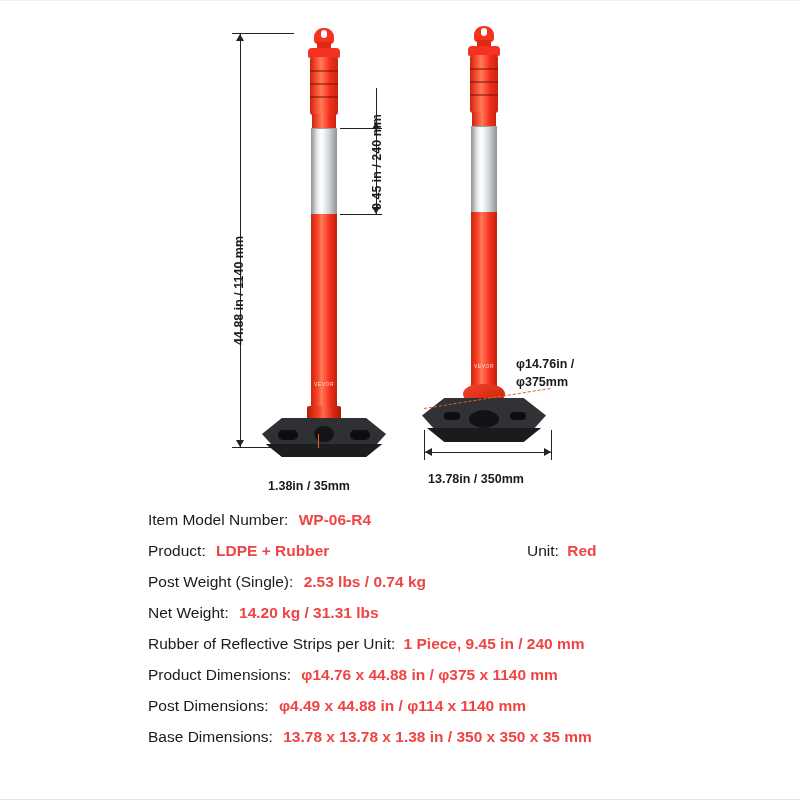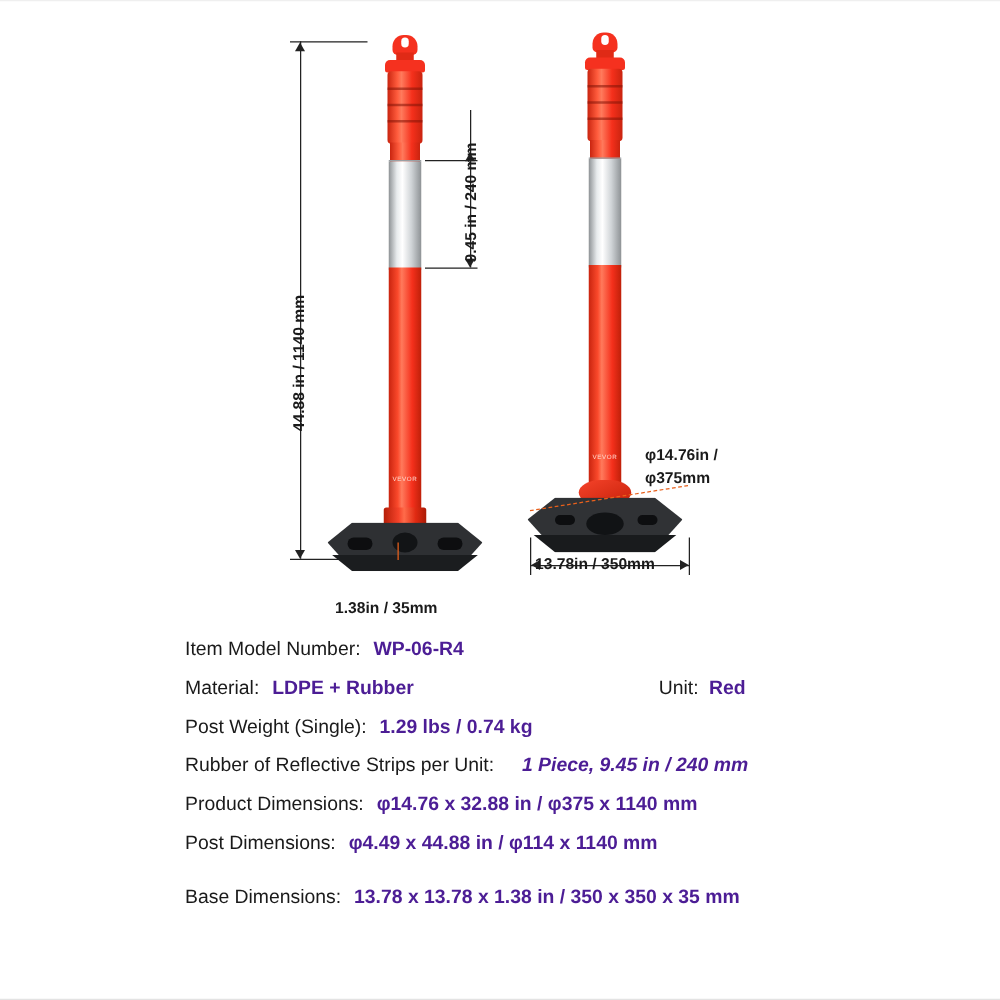--- a/index.html
+++ b/index.html
@@ -313,21 +313,21 @@
     height: 31px;
     line-height: 31px;
     font-size: 15.5px;
     color: #1a1a1a;
     padding-left: 148px;
   }
   .spec-row .label {
     color: #1a1a1a;
   }
   .spec-row .value {
-    color: #4c1d95;
+    color: #ef4444;
     font-weight: bold;
   }
   .right-col {
     position: absolute;
     left: 527px;
     top: 0;
     white-space: nowrap;
   }
   .divider {
     position: absolute;
@@ -421,63 +421,67 @@
     </div>
 
     <div class="dash-orange" style="left:424px; top:408px; width:128px; transform:rotate(-9deg); transform-origin:left center;"></div>
     <div class="dim-text" style="left:516px; top:355px; width:70px; white-space:normal; line-height:18px;">φ14.76in / φ375mm</div>
 
     <div class="dim-line-h" style="left:424px; top:452px; width:128px;"></div>
     <div class="dim-line-v" style="left:424px; top:430px; height:30px;"></div>
     <div class="dim-line-v" style="left:551px; top:430px; height:30px;"></div>
     <div class="arrow arrow-left" style="left:425px; top:448px;"></div>
     <div class="arrow arrow-right" style="left:544px; top:448px;"></div>
-    <div class="dim-text" style="left:428px; top:444px;">13.78in / 350mm</div>
+    <div class="dim-text" style="left:428px; top:472px;">13.78in / 350mm</div>
 
   </div>
 
   <div class="specs">
 
     <div class="spec-row" style="top:12px;">
       <span class="label">Item Model Number:</span>
       <span class="value" style="margin-left: 6px;">WP-06-R4</span>
     </div>
 
     <div class="spec-row" style="top:12px;">
-      <span class="label">Material:</span>
+      <span class="label">Product:</span>
       <span class="value" style="margin-left: 6px;">LDPE + Rubber</span>
       <span class="right-col">
         <span class="label">Unit:</span>
         <span class="value" style="margin-left: 4px;">Red</span>
       </span>
     </div>
 
     <div class="spec-row" style="top:12px;">
       <span class="label">Post Weight (Single):</span>
-      <span class="value" style="margin-left: 6px;">1.29 lbs / 0.74 kg</span>
-    </div>
-
-
+      <span class="value" style="margin-left: 6px;">2.53 lbs / 0.74 kg</span>
+    </div>
+
+
+    <div class="spec-row" style="top:12px;">
+      <span class="label">Net Weight:</span>
+      <span class="value" style="margin-left: 6px;">14.20 kg / 31.31 lbs</span>
+    </div>
 
     <div class="spec-row" style="top:12px;">
       <span class="label">Rubber of Reflective Strips per Unit:</span>
-      <span class="value" style="margin-left: 18px; font-style: italic;">1 Piece, 9.45 in / 240 mm</span>
+      <span class="value" style="margin-left: 4px;">1 Piece, 9.45 in / 240 mm</span>
     </div>
 
     <div class="spec-row" style="top:12px;">
       <span class="label">Product Dimensions:</span>
-      <span class="value" style="margin-left: 6px;">φ14.76 x 32.88 in / φ375 x 1140 mm</span>
+      <span class="value" style="margin-left: 6px;">φ14.76 x 44.88 in / φ375 x 1140 mm</span>
     </div>
 
     <div class="spec-row" style="top:12px;">
       <span class="label">Post Dimensions:</span>
       <span class="value" style="margin-left: 6px;">φ4.49 x 44.88 in / φ114 x 1140 mm</span>
     </div>
 
-    <div class="spec-row" style="top:24px;">
+    <div class="spec-row" style="top:12px;">
       <span class="label">Base Dimensions:</span>
       <span class="value" style="margin-left: 6px;">13.78 x 13.78 x 1.38 in / 350 x 350 x 35 mm</span>
     </div>
 
   </div>
 
   <div class="divider"></div>
 </div>
 
 </body></html>

